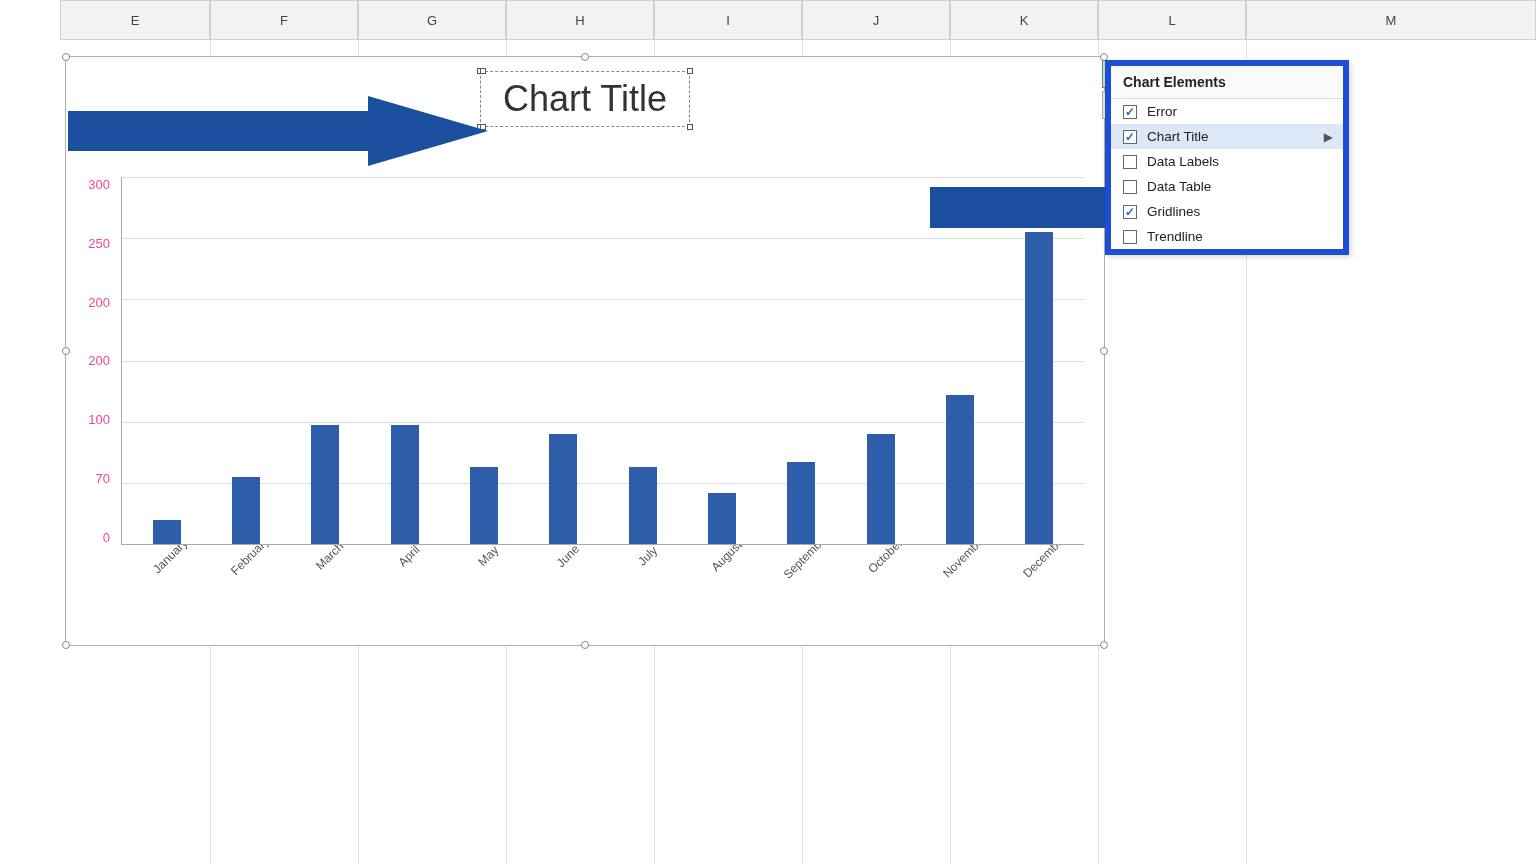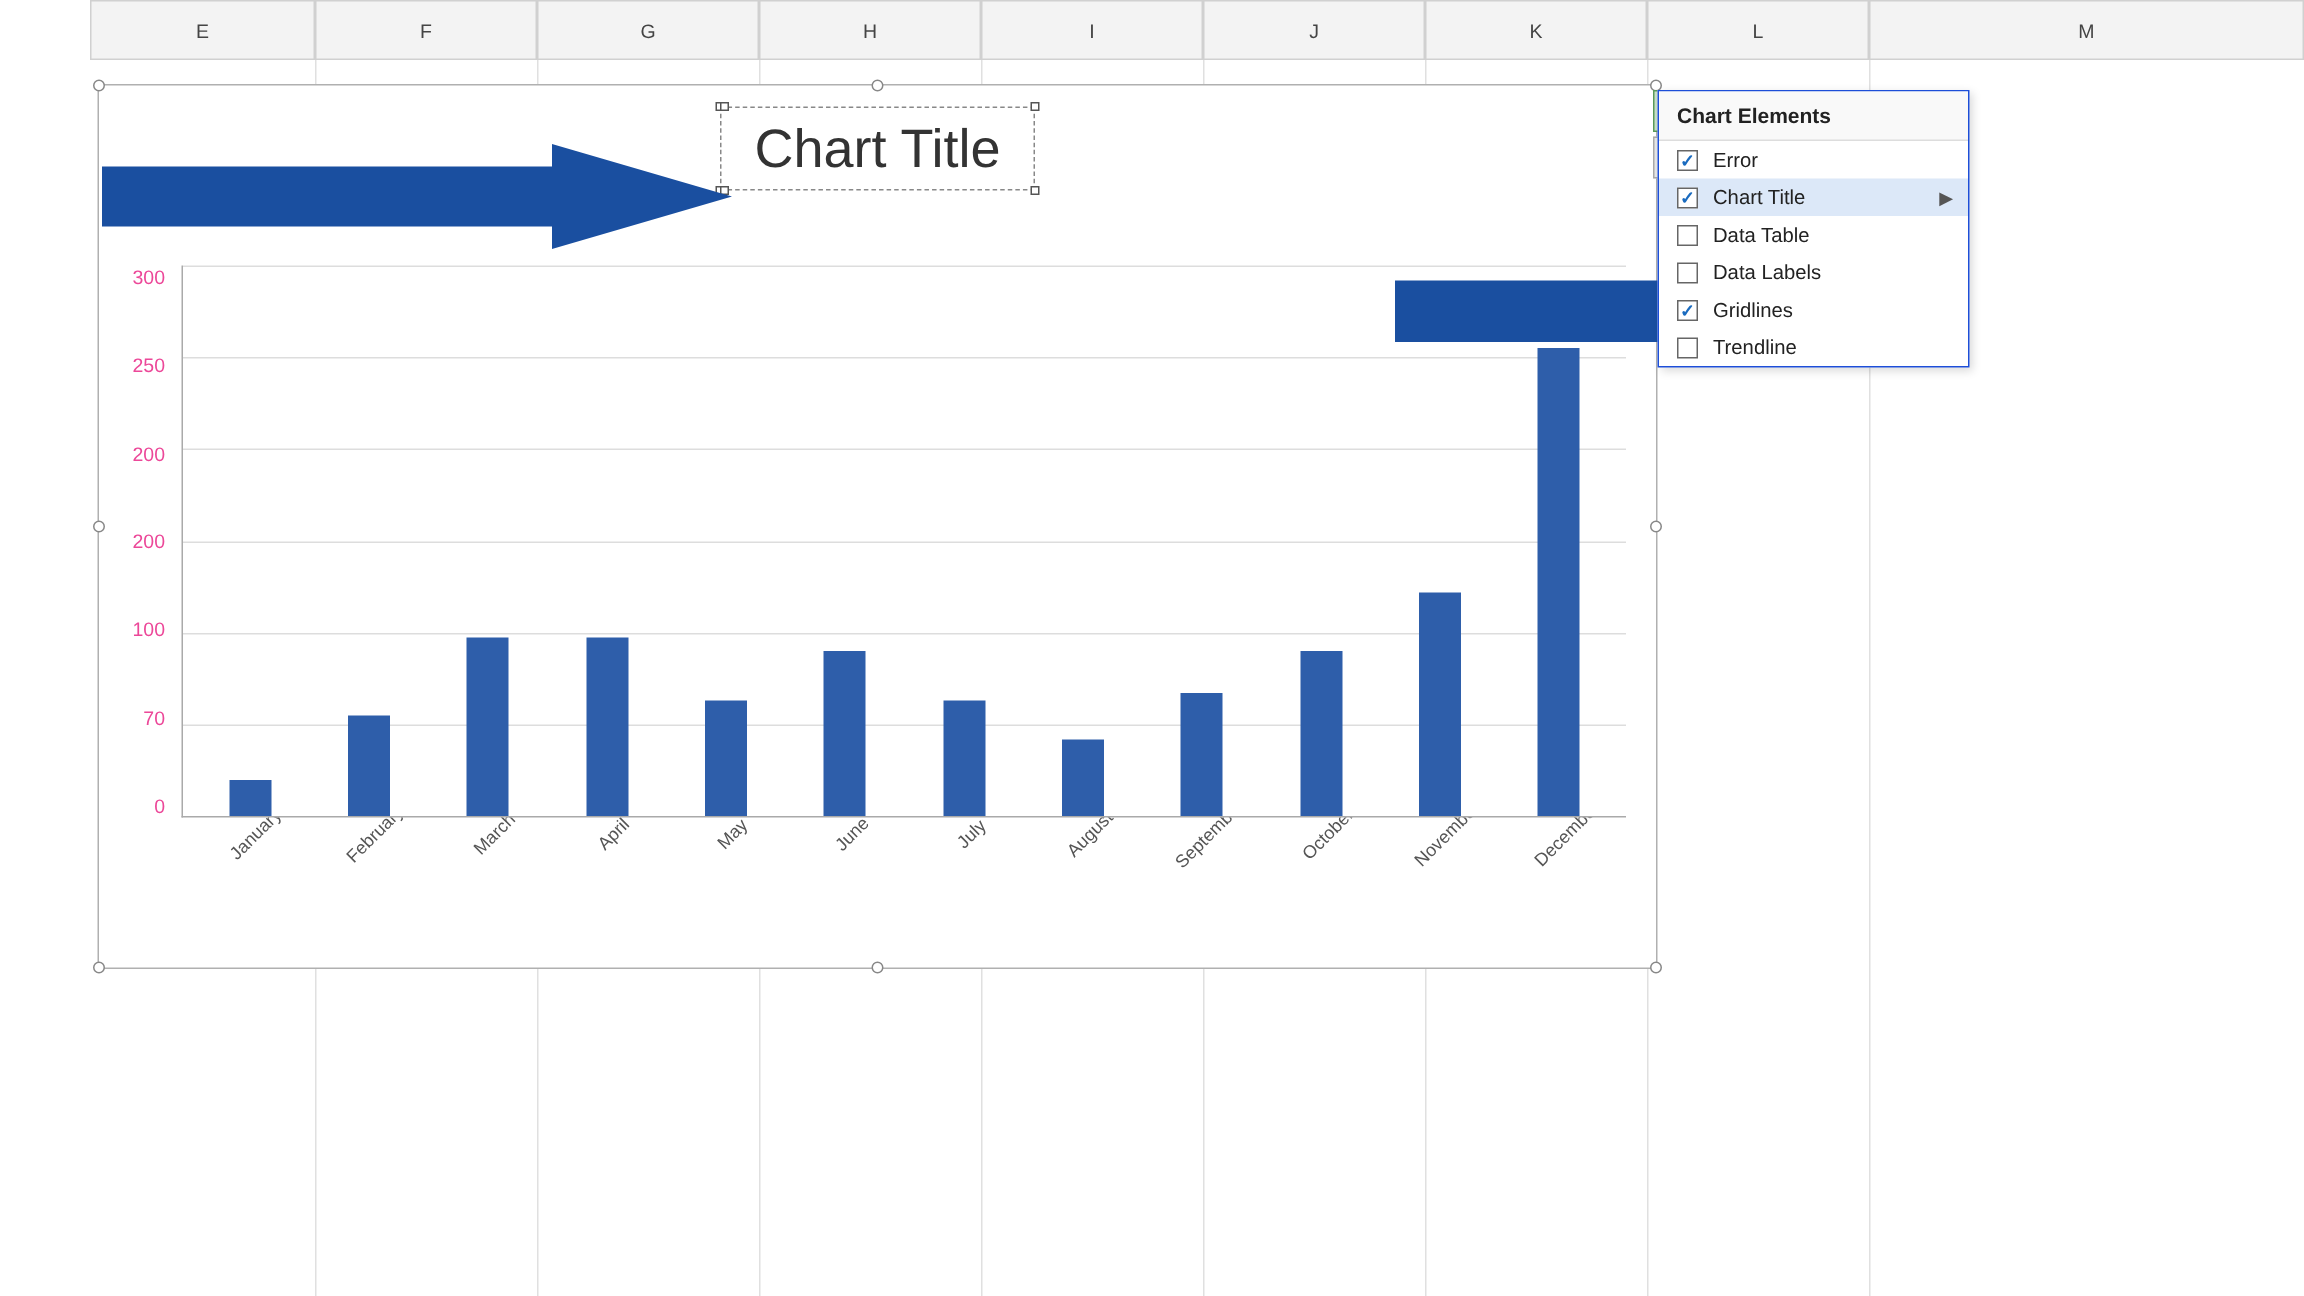--- a/index.html
+++ b/index.html
@@ -92,24 +92,24 @@
       text-align: right;
       padding-right: 6px;
     }
 
     
     .chart-elements-panel {
       position: absolute;
       top: 60px;
       left: 1105px;
       background: white;
-      border: 1px solid #1d4ed8;
+      border: 6px solid #1d4ed8;
       box-shadow: 2px 2px 6px rgba(0,0,0,0.15);
       padding: 0;
-      width: 208px;
+      width: 244px;
     }
 
     .panel-header {
       font-size: 14px;
       font-weight: 700;
       color: #222;
       padding: 8px 12px;
       border-bottom: 1px solid #ddd;
       background: #f9f9f9;
     }
@@ -367,25 +367,25 @@
         </div>
         <div class="panel-item highlighted">
           <div class="panel-checkbox checked">
             <span class="checkmark">✓</span>
           </div>
           <span style="flex: 1 1 0%;">Chart Title</span>
           <span class="panel-arrow">▶</span>
         </div>
         <div class="panel-item">
           <div class="panel-checkbox"></div>
+          <span style="flex: 1 1 0%;">Data Labels</span>
+        </div>
+        <div class="panel-item">
+          <div class="panel-checkbox"></div>
           <span style="flex: 1 1 0%;">Data Table</span>
-        </div>
-        <div class="panel-item">
-          <div class="panel-checkbox"></div>
-          <span style="flex: 1 1 0%;">Data Labels</span>
         </div>
         <div class="panel-item">
           <div class="panel-checkbox checked">
             <span class="checkmark">✓</span>
           </div>
           <span style="flex: 1 1 0%;">Gridlines</span>
         </div>
         <div class="panel-item">
           <div class="panel-checkbox"></div>
           <span style="flex: 1 1 0%;">Trendline</span>

